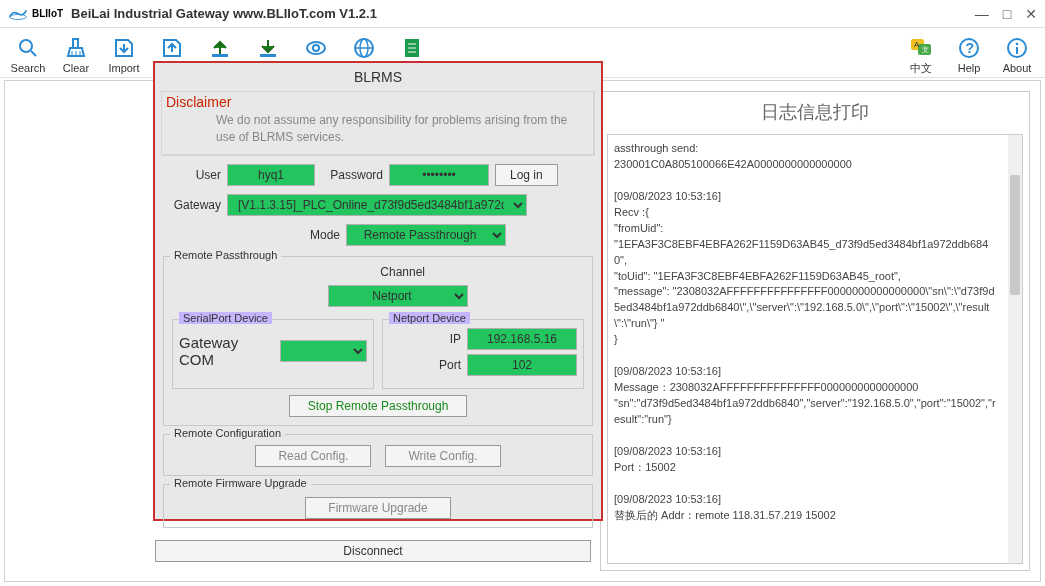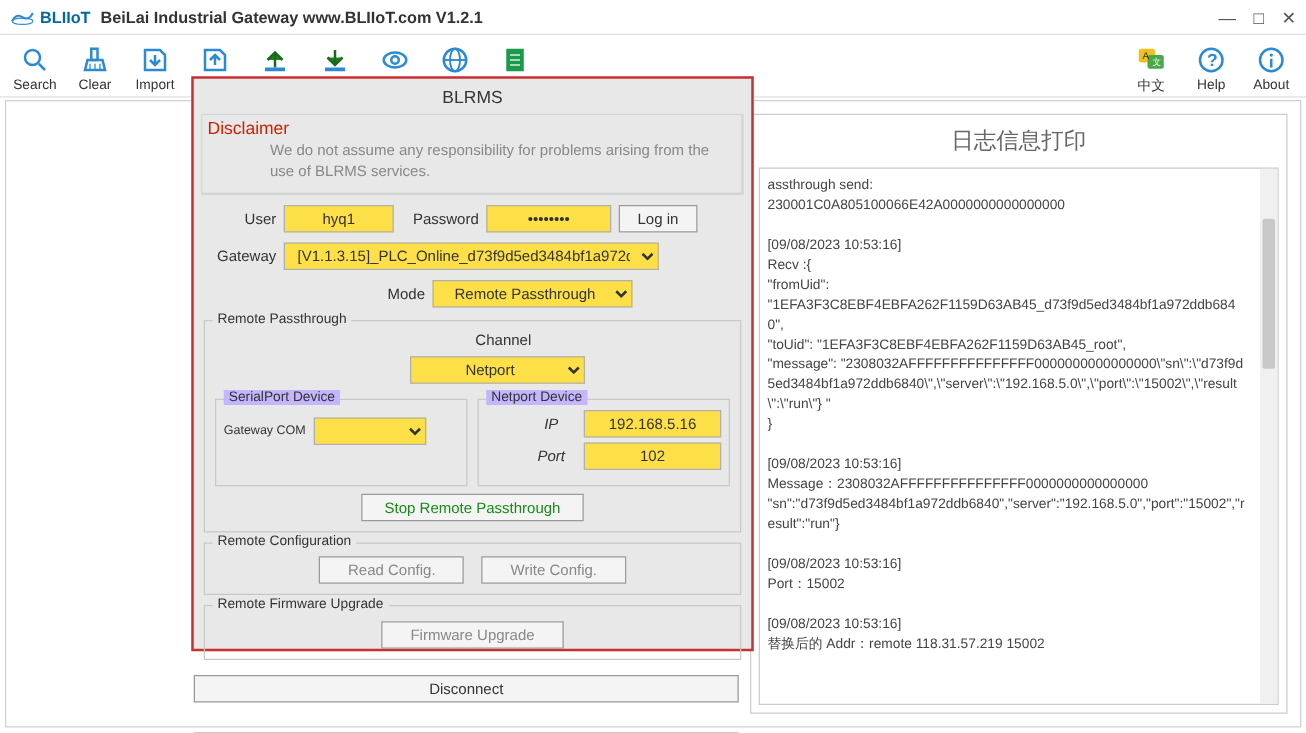--- a/index.html
+++ b/index.html
@@ -1,19 +1,19 @@
 <!DOCTYPE html>
 <html><head>
 <meta charset="utf-8">
 <style>
 * { box-sizing: border-box; margin: 0; padding: 0; font-family: "Microsoft YaHei", "Segoe UI", Arial, sans-serif; }
 body { background: #fff; width: 1045px; height: 586px; overflow: hidden; font-size: 12px; color: #333; }
 
 .titlebar { height: 28px; display: flex; align-items: center; padding: 0 8px; background: #fff; border-bottom: 1px solid #e0e0e0; }
-.titlebar .logo { color: #0369a1; font-weight: bold; margin-right: 8px; font-size: 13px; }
+.titlebar .logo { color: #000000; font-weight: bold; margin-right: 8px; font-size: 10px; }
 .titlebar .logo-icon { width: 20px; height: 14px; margin-right: 4px; display: inline-block; }
 .titlebar .apptitle { color: #333; font-size: 13px; font-weight: 600; }
 .titlebar .winbtns { margin-left: auto; display: flex; gap: 14px; color: #555; font-size: 14px; }
 
 .toolbar { height: 50px; display: flex; align-items: flex-start; padding: 4px 4px 0 4px; background: #fff; border-bottom: 1px solid #e0e0e0; }
 .toolbtn { width: 48px; height: 46px; display: flex; flex-direction: column; align-items: center; justify-content: center; cursor: pointer; gap: 2px; }
 .toolbtn .ico { width: 24px; height: 24px; display: flex; align-items: center; justify-content: center; }
 .toolbtn .lbl { font-size: 11px; color: #333; }
 .toolbtn.silent .lbl { visibility: hidden; }
 .spacer { flex: 1; }
@@ -28,36 +28,36 @@
 
 .dialog { position: absolute; top: -20px; left: 148px; width: 450px; height: 460px; background: #e8e8e8; border: 2px solid #c93030; z-index: 5; display: flex; flex-direction: column; }
 .dialog .dlgtitle { text-align: center; padding: 6px 0 4px 0; font-size: 14px; color: #333; }
 .dialog .disc { margin: 2px 6px 6px 6px; border: 2px solid #d5d5d5; border-left-width: 1px; border-top-width: 1px; padding: 2px 4px 8px 4px; }
 .dialog .disc .dh { color: #c20; font-size: 14px; }
 .dialog .disc .db { color: #888; font-size: 12px; padding: 2px 20px 0 50px; line-height: 1.4; }
 
 .row { display: flex; align-items: center; gap: 6px; padding: 2px 10px; margin-bottom: 4px; font-size: 12px; }
 .row .lab { width: 56px; text-align: right; color: #333; }
 input[type=text], input[type=password], select.sel {
-  height: 22px; border: 1px solid #b0b0b0; background: #fde047; padding: 0 6px; font-size: 12px; color: #333; text-align: center;
+  height: 22px; border: 1px solid #b0b0b0; background: #22c55e; padding: 0 6px; font-size: 12px; color: #333; text-align: center;
 }
 select.sel { text-align: left; text-align-last: center; }
 .btn { height: 22px; border: 1px solid #999; background: #f4f4f4; padding: 0 14px; font-size: 12px; color: #333; cursor: pointer; }
 .btn.wide { padding: 0 22px; }
 
 .group { border: 1px solid #c8c8c8; margin: 4px 8px; padding: 6px 6px 8px 6px; position: relative; }
 .group .gtitle { position: absolute; top: -8px; left: 6px; background: #e8e8e8; padding: 0 4px; font-size: 11px; color: #333; }
 .subgroup { border: 1px solid #c8c8c8; padding: 8px 6px; position: relative; margin-top: 6px; }
 .subgroup .gtitle { position: absolute; top: -8px; left: 6px; background: #c4b5fd; padding: 0 4px; font-size: 11px; color: #333; }
 
 .dual { display: flex; gap: 8px; padding: 0 2px; }
 .dual > div { flex: 1; }
 
 .netrow { display: flex; align-items: center; gap: 6px; margin-bottom: 4px; justify-content: flex-end; }
-.netrow .nlab { width: 40px; text-align: center; font-style: italic; }
+.netrow .nlab { width: 40px; text-align: right; }
 
 .centerbtn { text-align: center; margin-top: 6px; }
 .btn.green { color: #1a8a1a; padding: 2px 18px; }
 .btn.gray { color: #888; }
 
 .bottombar { margin-top: auto; padding: 8px 10px 10px 0; display: flex; justify-content: center; gap: 24px; flex-direction: column; }
 
 svg { display: block; }
 </style>
 </head>
@@ -267,21 +267,21 @@
       <div class="row" style="justify-content:center; padding-left:50px;flex-direction:column;">
         <span class="lab" style="width:54px">Channel</span>
         <select class="sel" style="width:140px">
           <option>Netport</option>
         </select>
       </div>
       <div class="dual">
         <div class="subgroup">
           <div class="gtitle">SerialPort Device</div>
           <div style="display:flex;align-items:center;gap:6px;margin-top:6px;">
-            <span style="font-size:10px">Gateway COM</span>
+            <span style="font-size:15px">Gateway COM</span>
             <select class="sel" style="width:90px"><option></option></select>
           </div>
         </div>
         <div class="subgroup">
           <div class="gtitle">Netport Device</div>
           <div class="netrow">
             <span class="nlab">IP</span>
             <input type="text" style="width: 110px;" value="192.168.5.16">
           </div>
           <div class="netrow">

